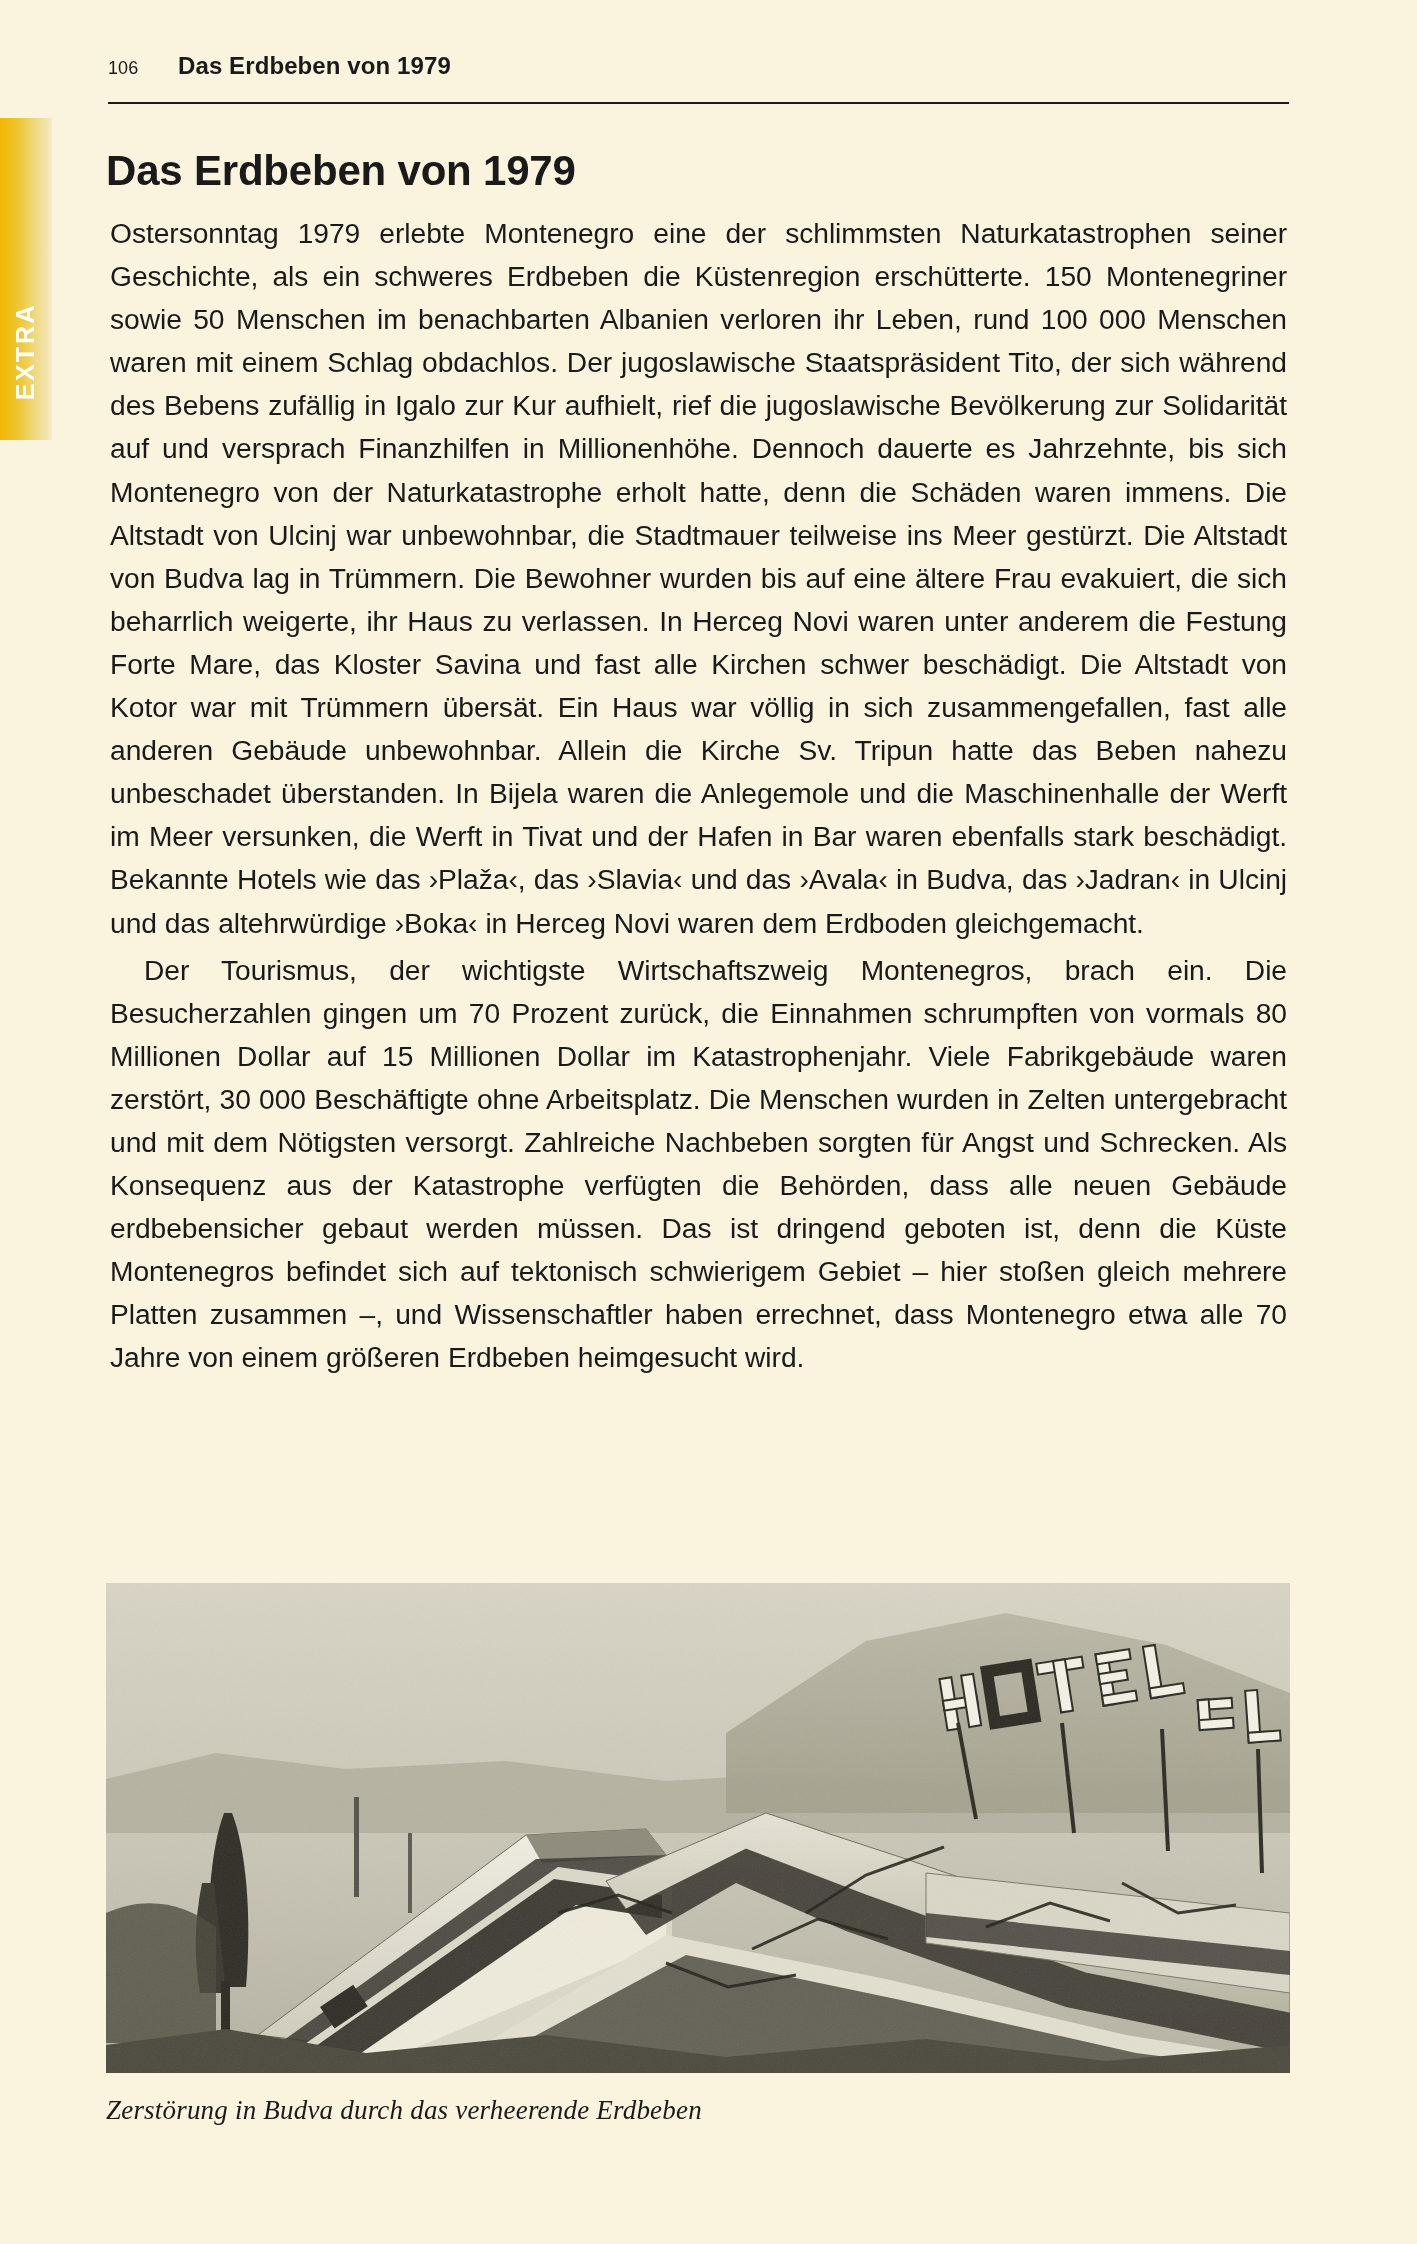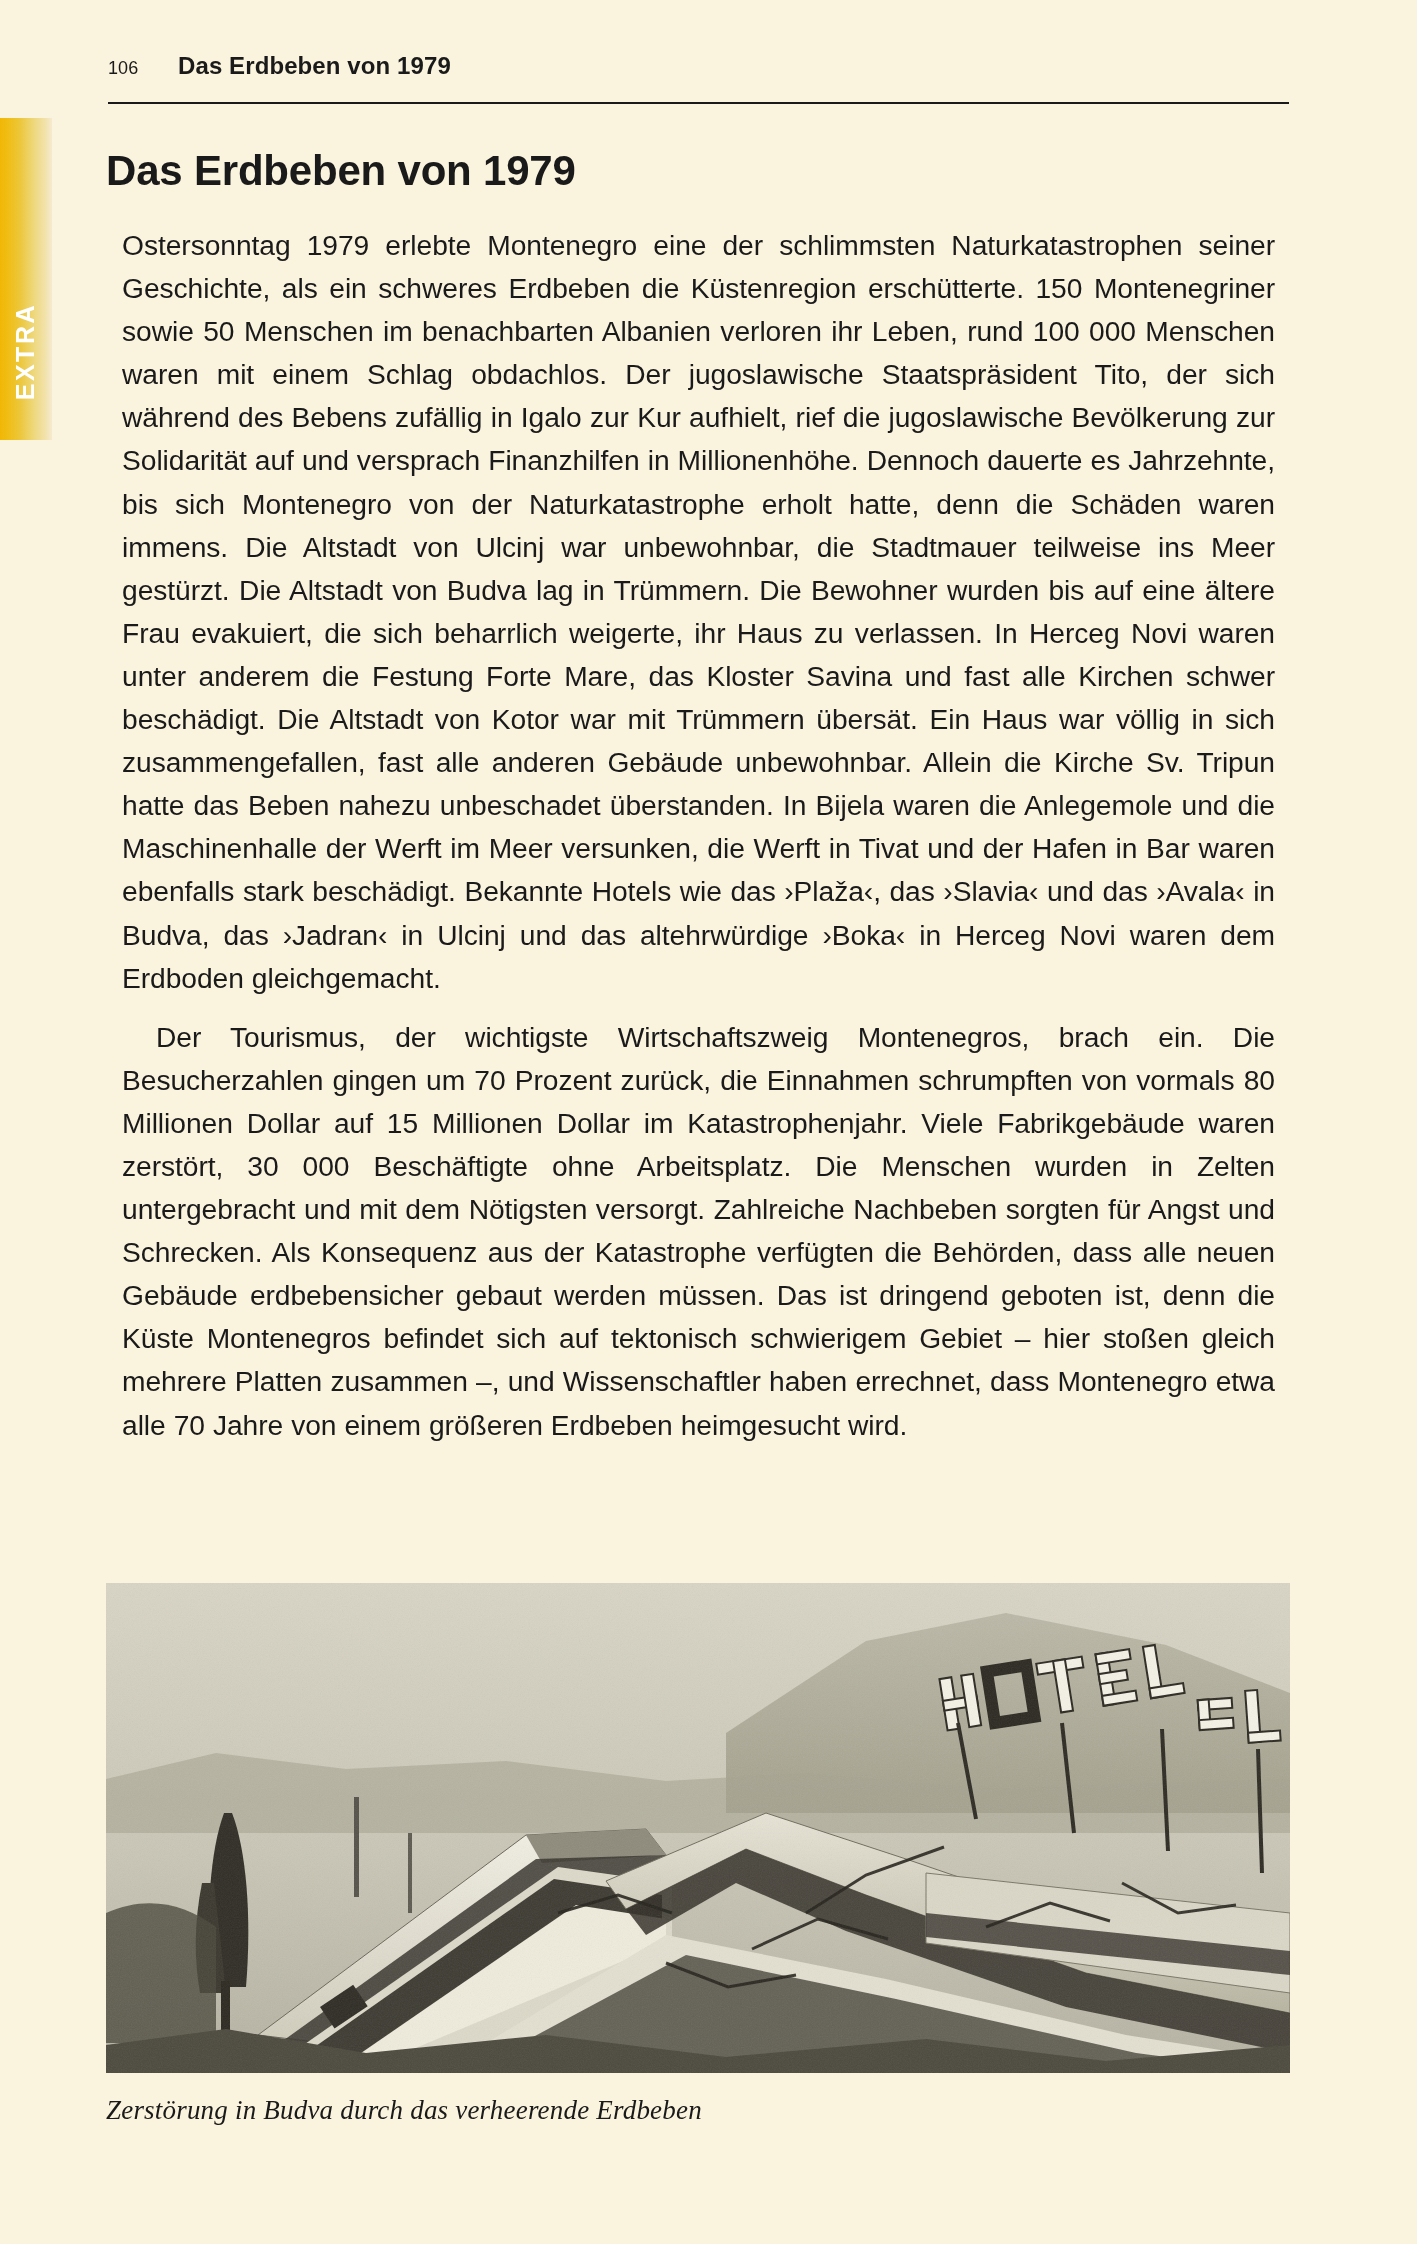--- a/index.html
+++ b/index.html
@@ -98,21 +98,21 @@
     top: 208px;
     width: 1185px;
     font-size: 28.2px;
     line-height: 43.1px;
     text-align: justify;
     text-justify: inter-word;
     letter-spacing: -0.05px;
     word-spacing: 0.2px;
   }
   .body-col p {
-    margin: 16px;
+    margin: 4px;
   }
   .body-col p.indent {
     text-indent: 34px;
   }
 
   
   .figure {
     position: absolute;
     left: 106px;
     top: 1583px;

